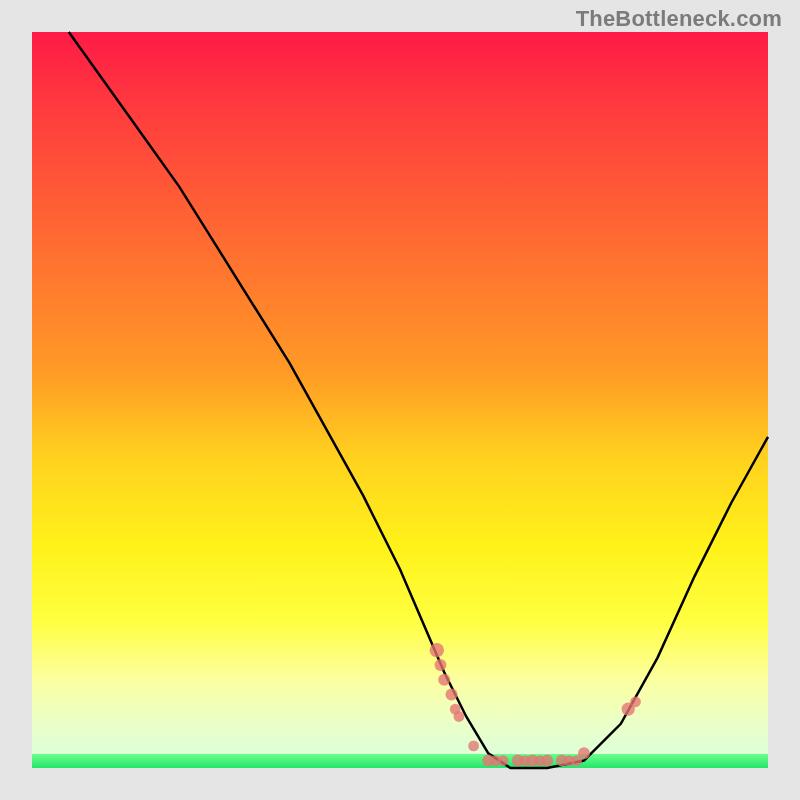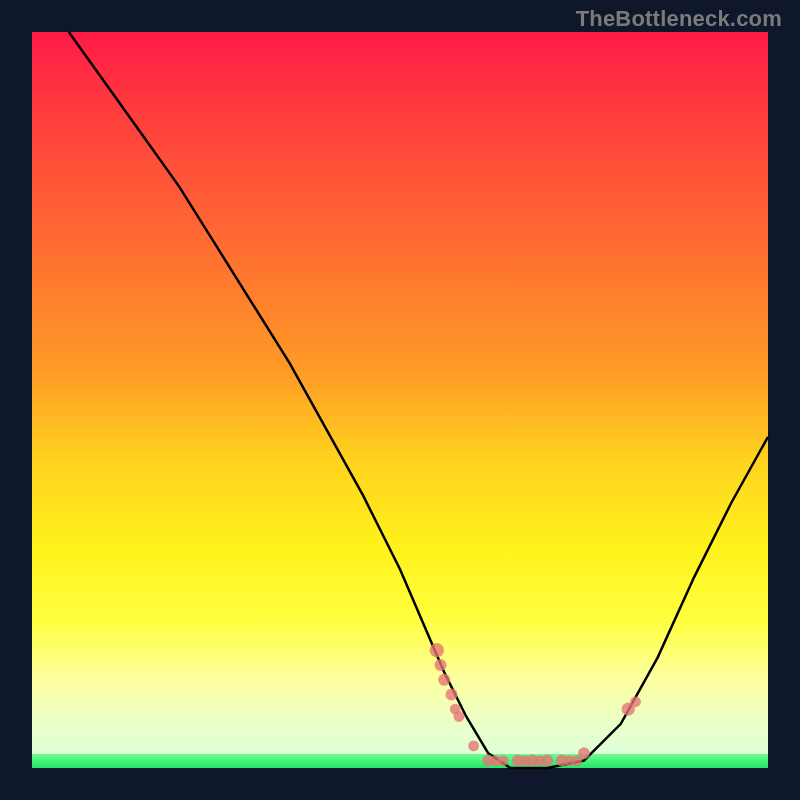--- a/index.html
+++ b/index.html
@@ -8,21 +8,21 @@
     width: 800px;
     height: 800px;
     background: #000;
     overflow: hidden;
     font-family: Arial, Helvetica, sans-serif;
   }
   .frame {
     position: relative;
     width: 800px;
     height: 800px;
-    background: #0f172a;
+    background: #e5e5e5;
   }
   .plot-area {
     position: absolute;
     left: 32px;
     top: 32px;
     width: 736px;
     height: 736px;
     
     background: linear-gradient(to bottom,
       #ff1a47 0%,

